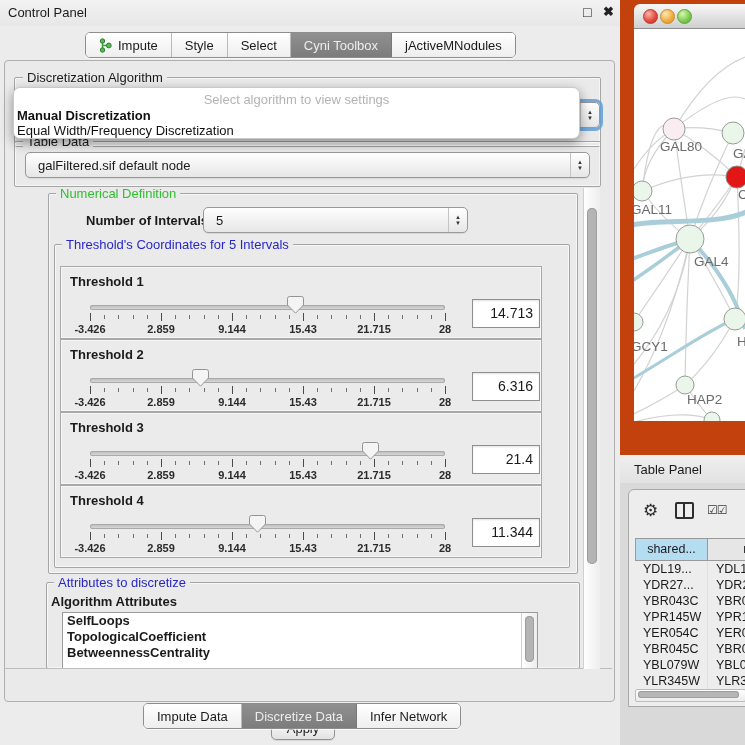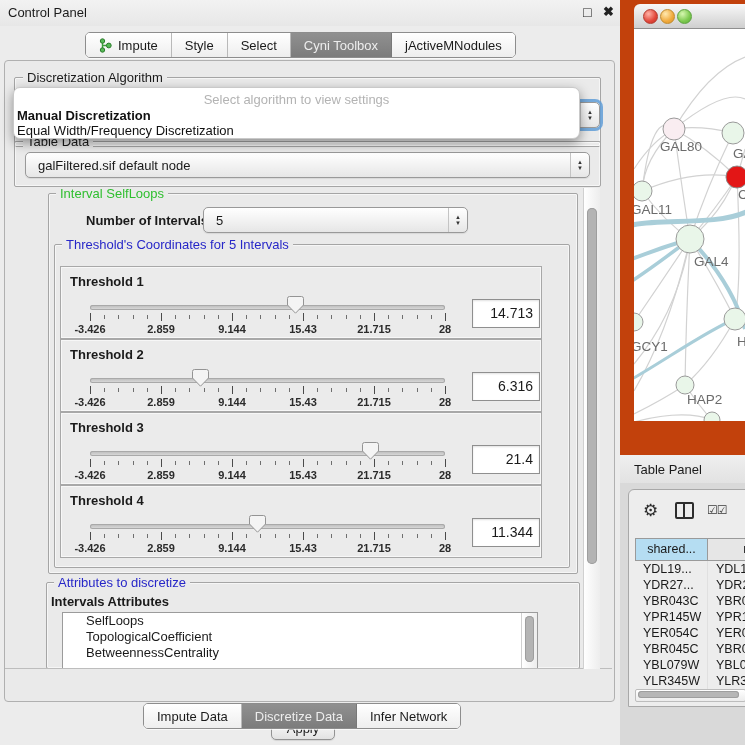--- a/index.html
+++ b/index.html
@@ -54,21 +54,21 @@
   .slider-thumb{position:absolute;top:29px;width:17px;height:18px;}
   .slider-ticks{position:absolute;left:0;top:46px;width:355px;height:9px;}
   .tick{position:absolute;top:2px;width:1px;height:4px;background:#6e6e6e;}
   .tick.major{top:0;height:8px;background:#4a4a4a;}
   .tick-labels{position:absolute;left:0;top:56px;width:355px;height:12px;}
   .tick-labels span{position:absolute;width:44px;text-align:center;font-size:11px;font-weight:bold;color:#2b2b2b;}
   .value-box{position:absolute;left:411px;top:32px;width:60px;height:27px;background:#ffffff;border:1px solid #8f8f8f;
              font-size:14px;text-align:right;line-height:27px;padding-right:6px;box-shadow:inset 0 1px 2px rgba(0,0,0,.12);}
   
   #attr-list{position:absolute;left:57px;top:611px;width:474px;height:55px;background:#ffffff;border:1px solid #9b9b9b;overflow:hidden;}
-  .list-item{font-size:13px;padding-left:23px;height:16px;line-height:16px;white-space:nowrap;}
+  .list-item{font-size:13px;padding-left:4px;height:16px;line-height:16px;white-space:nowrap;font-weight:bold;}
   .vscroll{position:absolute;background:linear-gradient(to right,#ffffff,#ededed);border-left:1px solid #d0d0d0;}
   .vthumb{position:absolute;background:#b4b4b4;border-radius:6px;box-shadow:inset 0 0 0 1px #9e9e9e;}
   
   #apply-sep{position:absolute;left:0;top:607px;width:607px;height:1px;background:#bdbdbd;}
   .button{position:absolute;height:21px;border:1px solid #929292;border-radius:5px;font-size:13px;
           background:linear-gradient(#ffffff,#e2e2e2);display:flex;align-items:center;justify-content:center;
           box-shadow:0 1px 1px rgba(0,0,0,.1);cursor:default;}
   
   #net-window{position:absolute;left:620px;top:0;width:125px;height:455px;background:#c2410c;}
   #net-titlebar{position:absolute;left:14px;top:4px;width:111px;height:24px;border-top-left-radius:6px;
@@ -159,21 +159,21 @@
       <div class="group-label" style="left:18px;top:74px;">Table Data</div>
       <div class="combo" style="left:20px;top:91px;width:563px;">
         <span class="combo-text">galFiltered.sif default node</span>
         <span class="stepper">
           <span>▲</span>
             <span>▼</span>
         </span>
       </div>
 
       <div class="group" style="left:43px;top:132px;width:528px;height:379px;"></div>
-      <div class="group-label green" style="left:51px;top:126px;">Interval SelfLoops</div>
+      <div class="group-label green" style="left:51px;top:126px;">Numerical Definition</div>
 
       <div class="bold" style="position:absolute;left:81px;top:152px;font-size:13px;">Number of Intervals</div>
       <div class="combo" style="left:198px;top:146px;width:263px;">
         <span class="combo-text">5</span>
         <span class="stepper">
           <span>▲</span>
             <span>▼</span>
         </span>
       </div>
 
@@ -371,21 +371,21 @@
             <span style="left:calc(60% - 22px);">15.43</span>
             <span style="left:calc(80% - 22px);">21.715</span>
             <span style="left:calc(100% - 22px);">28</span>
           </div>
         </div>
         <div class="value-box">11.344</div>
       </div>
 
       <div class="group" style="left:41px;top:521px;width:532px;height:85px;"></div>
       <div class="group-label blue" style="left:49px;top:515px;">Attributes to discretize</div>
-      <div class="bold" style="position:absolute;left:46px;top:533px;font-size:13px;">Intervals Attributes</div>
+      <div class="bold" style="position:absolute;left:46px;top:533px;font-size:13px;">Algorithm Attributes</div>
 
       <div id="attr-list" style="top:551px;">
         <div class="list-item">SelfLoops</div>
         <div class="list-item">TopologicalCoefficient</div>
         <div class="list-item">BetweennessCentrality</div>
         <div class="vscroll" style="right:0;top:0;width:15px;height:100%;">
           <div class="vthumb" style="left:2.5px;top:3px;width:9px;height:46px;"></div>
         </div>
       </div>
 

